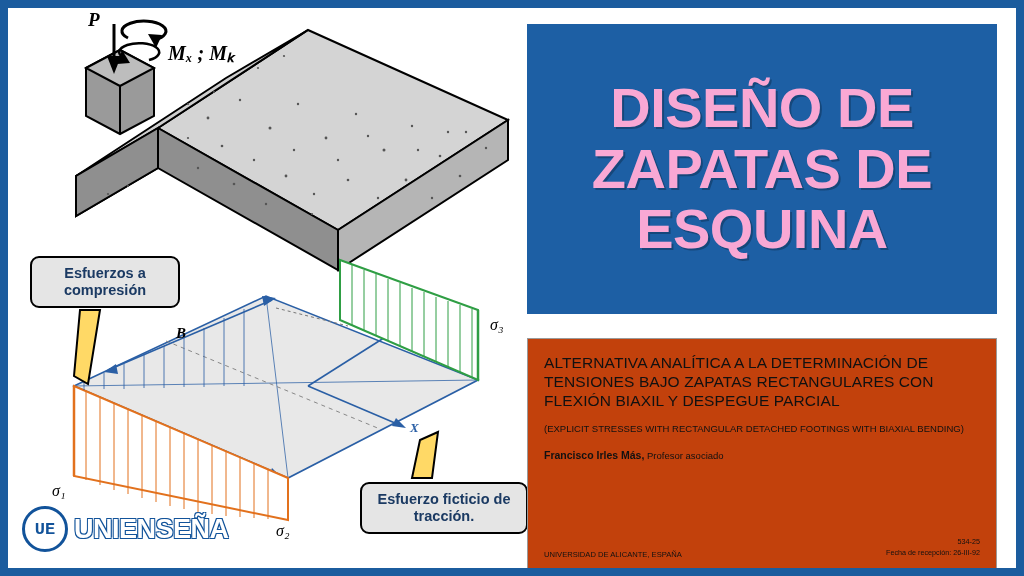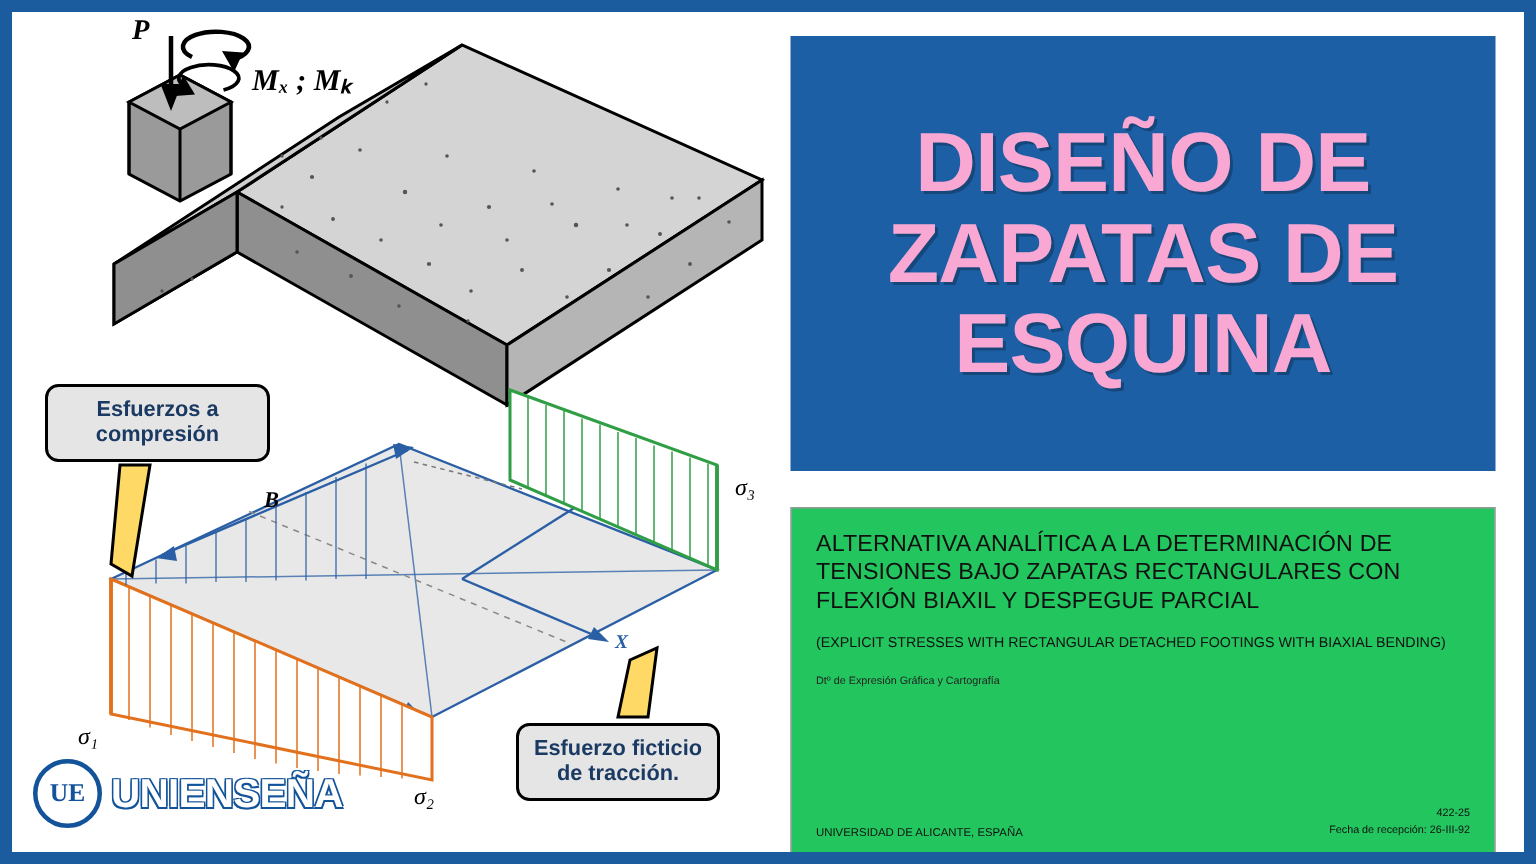--- a/index.html
+++ b/index.html
@@ -37,21 +37,21 @@
     line-height:1.08;
     letter-spacing:-0.5px;
     text-align:center;
     text-shadow:2px 2px 0 rgba(0,0,0,.25);
   }
 
   .paper{
     position:absolute;
     left:519px;top:330px;
     width:470px;height:232px;
-    background:#22c55e;
+    background:#c2410c;
     border:1px solid #9a9a9a;
     box-sizing:border-box;
     padding:14px 16px 8px 16px;
   }
   .paper-title{
     font-family:"Liberation Sans", sans-serif;
     font-size:15.5px;
     line-height:1.24;
     color:#111;
     letter-spacing:0.1px;
@@ -87,33 +87,33 @@
     border-radius:9px;
     color:#1b3a63;
     font-weight:bold;
     font-size:14.5px;
     line-height:1.18;
     text-align:center;
     padding:7px 9px;
     box-sizing:border-box;
   }
   #callout-compression{left:22px;top:248px;width:150px;}
-  #callout-tension{left:336px;top:474px;width:136px;}
+  #callout-tension{left:352px;top:474px;width:168px;}
 
   
   .logo{
     position:absolute;left:14px;bottom:16px;
     display:flex;align-items:center;gap:6px;
   }
   .logo-badge{
     width:40px;height:40px;border-radius:50%;
     background:#ffffff;border:3px solid #12539a;
     display:flex;align-items:center;justify-content:center;
     color:#12539a;font-weight:bold;font-size:17px;
-    font-family:Liberation Serif, serif;
+    font-family:Liberation Mono, monospace;
   }
   .logo-text{
     color:#ffffff;font-weight:bold;font-size:27px;
     letter-spacing:-0.5px;
     text-shadow:1px 1px 0 #12539a, -1px 1px 0 #12539a, 1px -1px 0 #12539a, -1px -1px 0 #12539a;
   }
 </style>
 </head>
 <body>
 
@@ -295,26 +295,29 @@
         <div>ESQUINA</div>
       </div>
     </div>
 
     <div class="paper">
       <div class="paper-title">ALTERNATIVA ANALÍTICA A LA DETERMINACIÓN DE TENSIONES BAJO ZAPATAS RECTANGULARES CON FLEXIÓN BIAXIL Y DESPEGUE PARCIAL</div>
       <div class="paper-sub">(EXPLICIT STRESSES WITH RECTANGULAR DETACHED FOOTINGS WITH BIAXIAL BENDING)</div>
 
       <div class="authors">
 
-        <div class="author-aff">Dtº de Expresión Gráfica y Cartografía</div>
+        <div class="author-line">
+          <b>Francisco Irles Más,</b>
+          <span>Profesor asociado</span>
+        </div>
       </div>
 
       <div class="paper-foot">
         <div class="paper-univ">UNIVERSIDAD DE ALICANTE, ESPAÑA</div>
         <div class="paper-right">
-          <div>422-25</div>
+          <div>534-25</div>
           <div>Fecha de recepción: 26-III-92</div>
         </div>
       </div>
     </div>
 
   </div>
 </div>
 
 </body></html>

